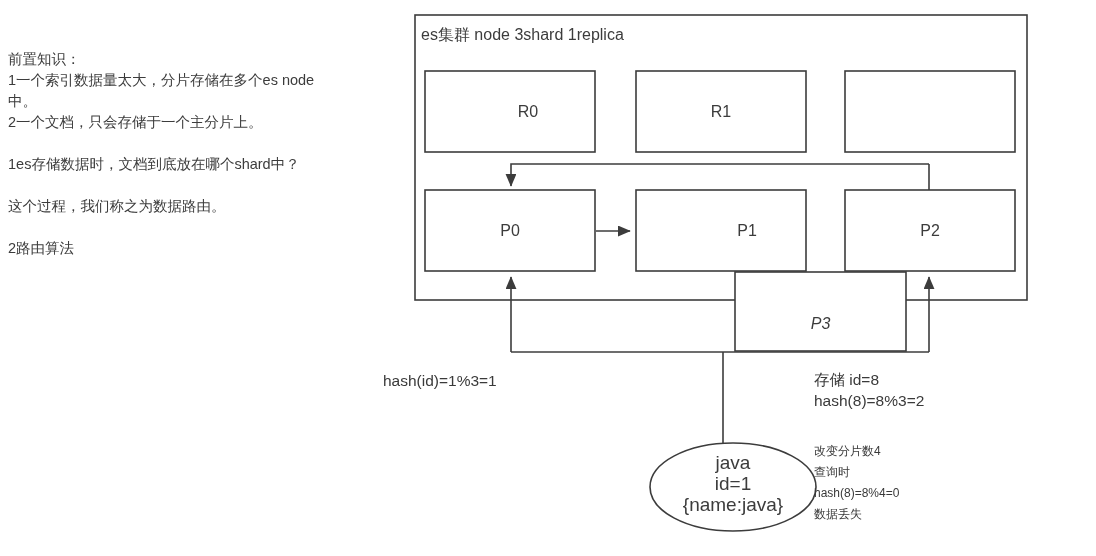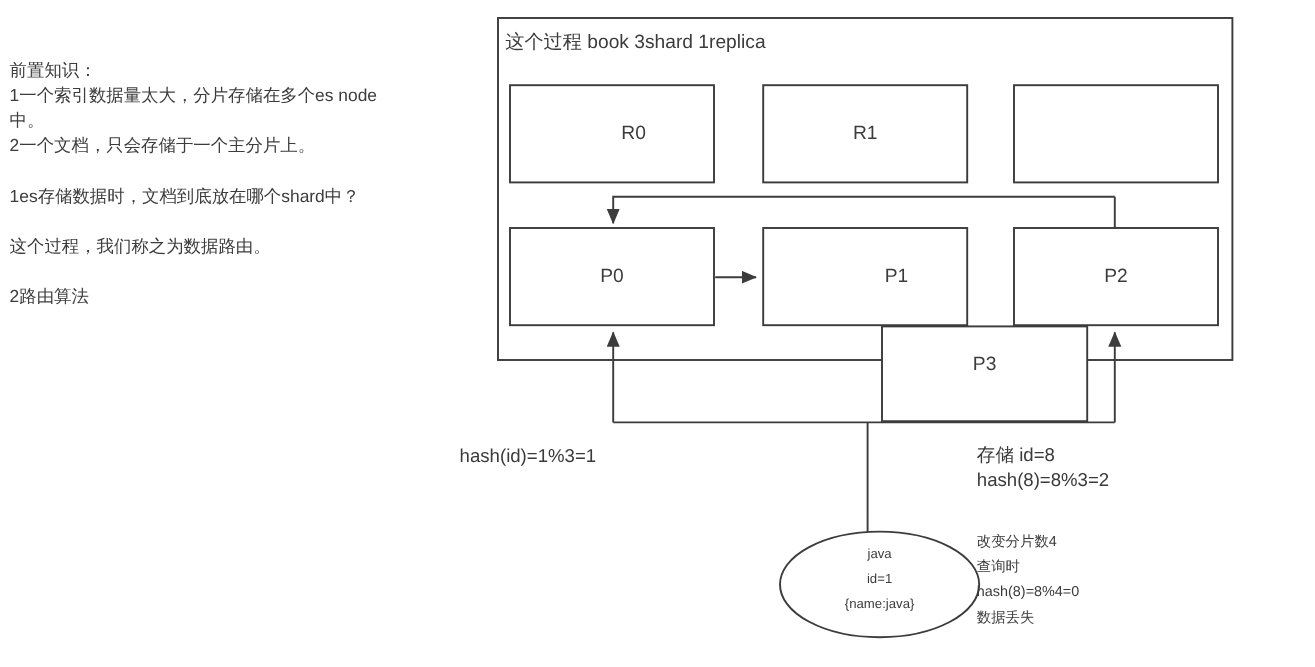--- a/index.html
+++ b/index.html
@@ -26,21 +26,21 @@
     pointer-events:none;
   }
   .cluster-title{
     position:absolute;left:421px;top:25px;font-size:16px;color:#3c3c3c;
   }
   .eq-left{position:absolute;left:383px;top:372px;font-size:15.5px;}
   .ann-store{position:absolute;left:814px;top:369px;font-size:15.5px;line-height:21px;}
   .ann-change{position:absolute;left:814px;top:441px;font-size:12px;line-height:21px;}
   .doc-label{
     position:absolute;left:650px;top:452px;width:166px;
-    text-align:center;font-size:11px;line-height:21px;color:#3c3c3c;
+    text-align:center;font-size:19px;line-height:21px;color:#3c3c3c;
   }
   .ann-line{display:block;}
 </style>
 </head>
 <body>
 
 <div class="canvas">
 
   <div id="notes">前置知识：
 1一个索引数据量太大，分片存储在多个es node
@@ -82,30 +82,30 @@
       <path d="M929,352 L929,277" marker-end="url(#arrowhead)"></path>
 
       <path d="M723,352 L723,445"></path>
 
       <rect x="735" y="272" width="171" height="79" fill="#ffffff"></rect>
 
       <ellipse cx="733" cy="487" rx="83" ry="44" fill="#ffffff"></ellipse>
     </g>
   </svg>
 
-  <div class="cluster-title">这个过程 book 3shard 1replica</div>
+  <div class="cluster-title">es集群 node 3shard 1replica</div>
 
   <div class="boxlabel" style="left:425px;top:71px;width:170px;height:81px;padding-left:18px;">R0</div>
   <div class="boxlabel" style="left:636px;top:71px;width:170px;height:81px;">R1</div>
 
   <div class="boxlabel" style="left:425px;top:190px;width:170px;height:81px;">P0</div>
   <div class="boxlabel" style="left:662px;top:190px;width:170px;height:81px;">P1</div>
   <div class="boxlabel" style="left:845px;top:190px;width:170px;height:81px;">P2</div>
 
-  <div class="boxlabel" style="left:735px;top:264px;width:171px;height:79px;">P3</div>
+  <div class="boxlabel" style="left:735px;top:284px;width:171px;height:79px;font-style:italic;">P3</div>
 
   <div class="eq-left">hash(id)=1%3=1</div>
 
   <div class="ann-store">
     <span class="ann-line">存储 id=8</span>
     <span class="ann-line">hash(8)=8%3=2</span>
   </div>
 
   <div class="ann-change">
     <span class="ann-line">改变分片数4</span>

